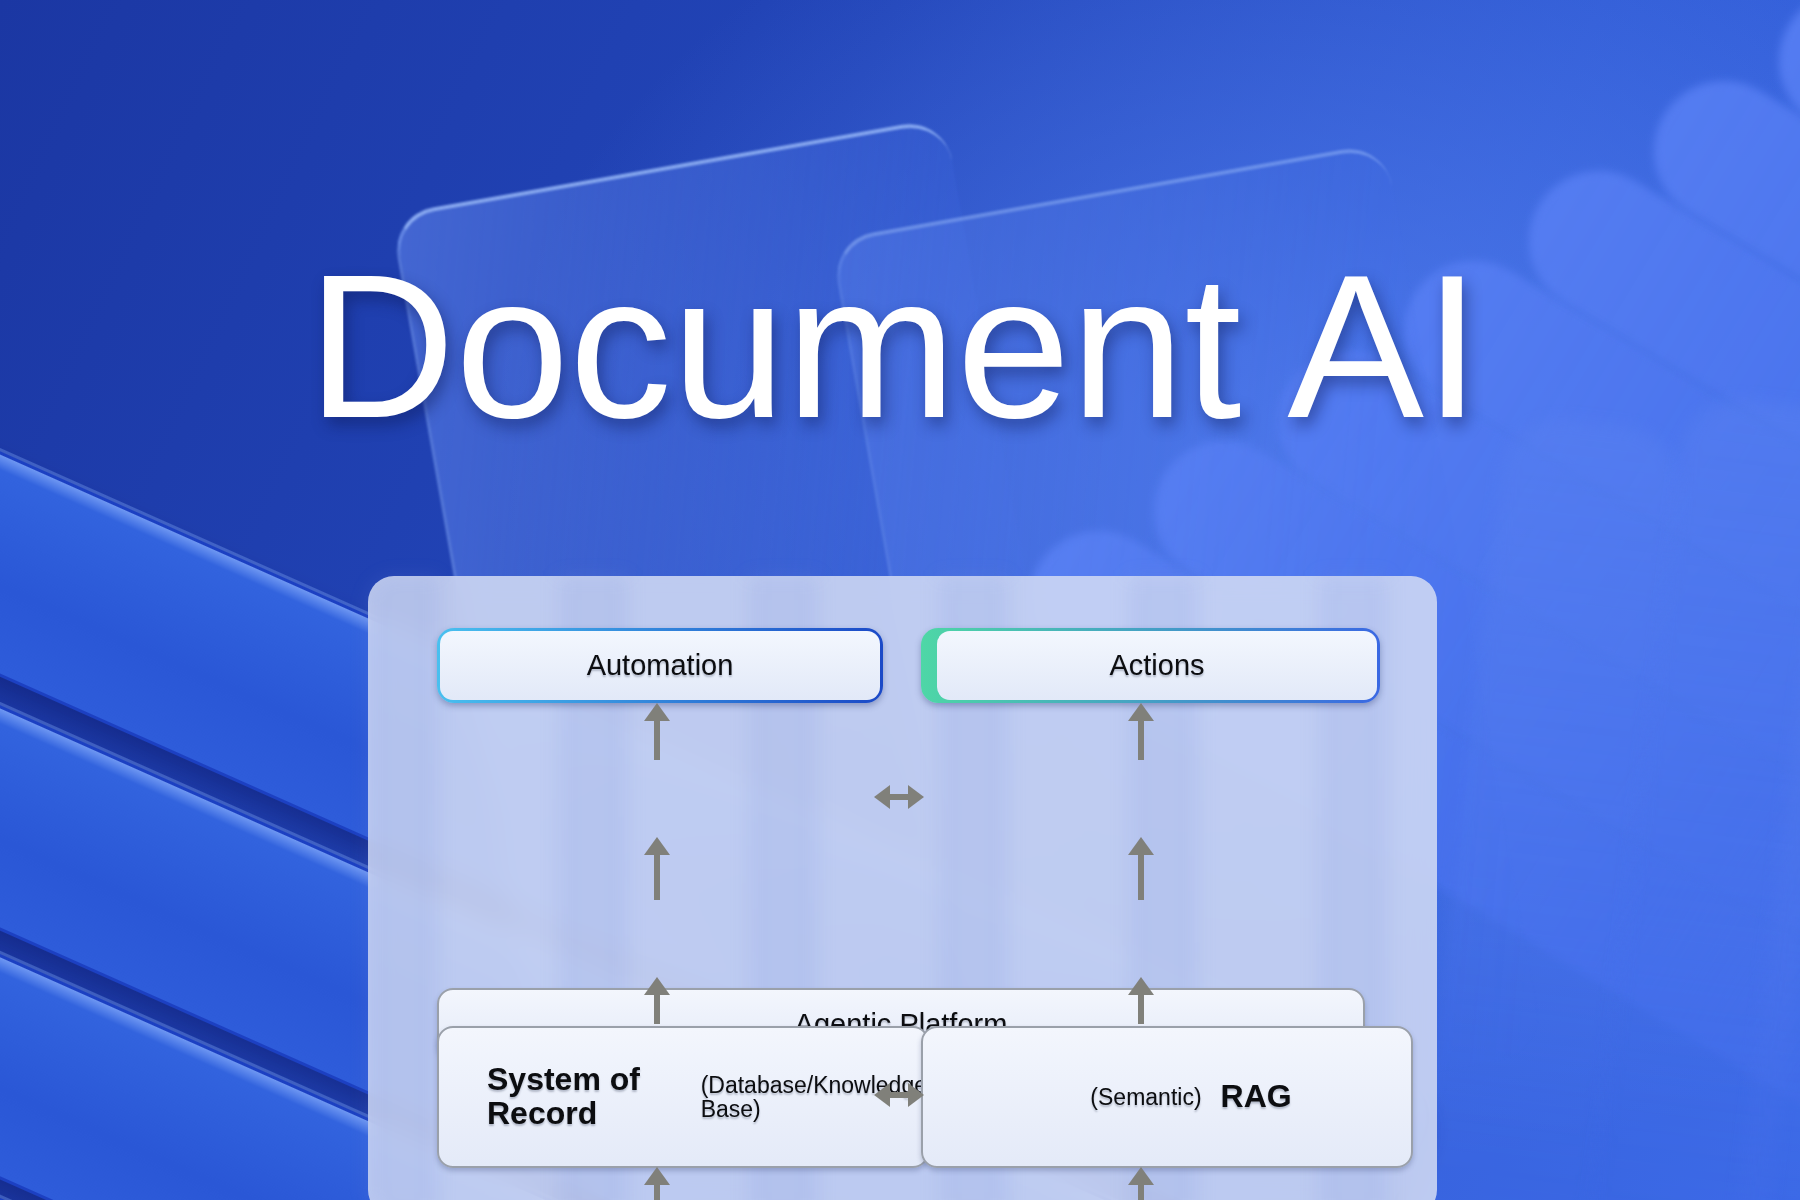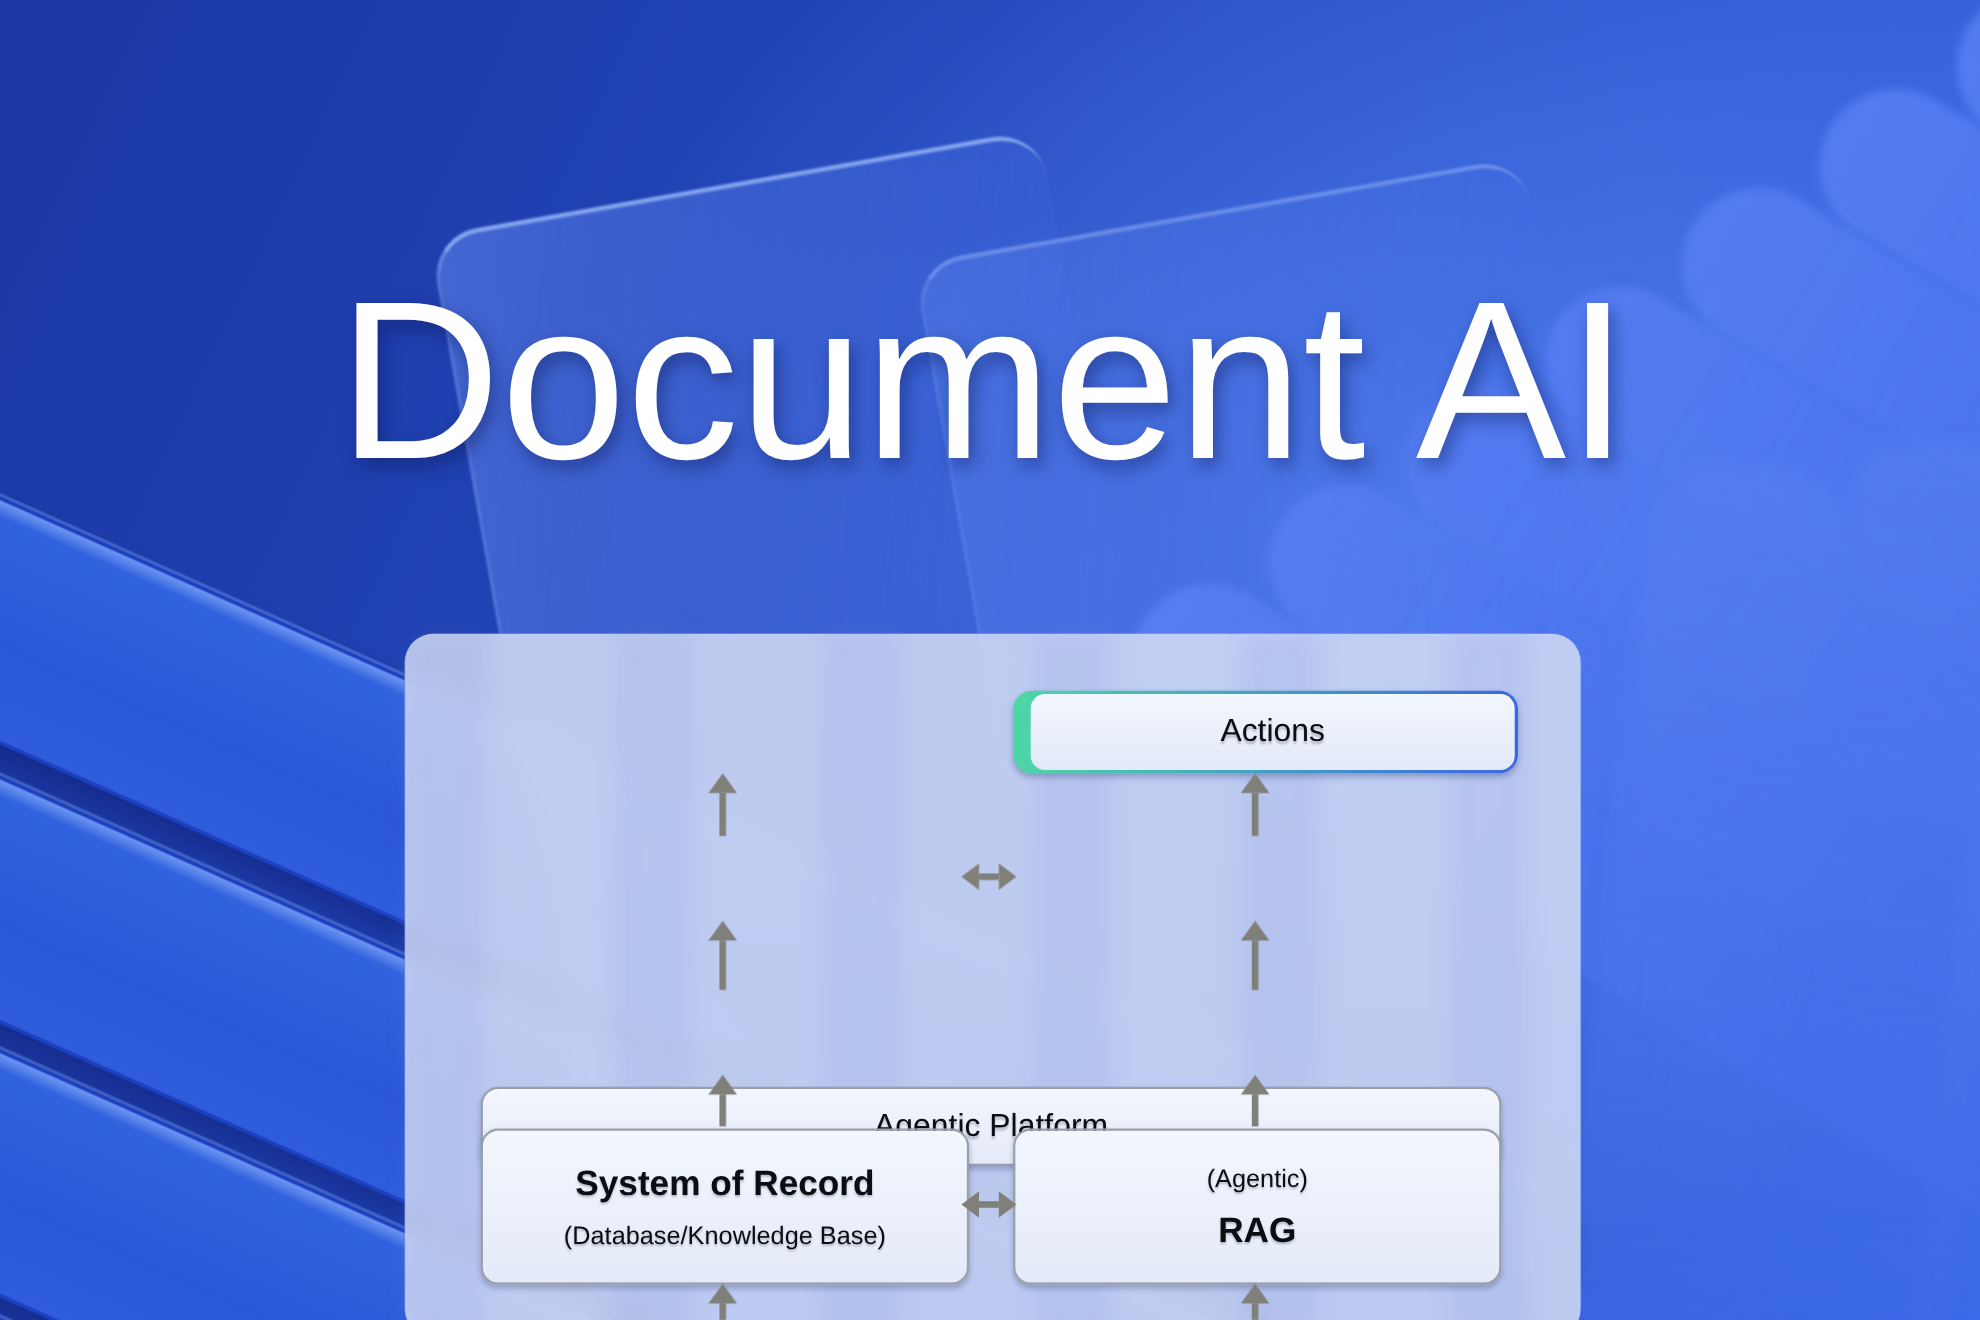--- a/index.html
+++ b/index.html
@@ -66,21 +66,21 @@
     box-shadow:0 3px 5px rgba(60,72,120,.3);
     text-shadow:0 2px 2px rgba(30,40,70,.28);
   }
   .node-label{font-size:29px;font-weight:500;}
   .accent{position:absolute;border-radius:17px;padding:3px;box-shadow:0 3px 6px rgba(40,55,110,.35);}
   .accent-inner{
     width:100%;height:100%;border-radius:13px;display:flex;align-items:center;justify-content:center;
     background:linear-gradient(180deg,#f3f7fe,#e2e9f8);color:#0c0d10;
     text-shadow:0 2px 2px rgba(30,40,70,.28);
   }
-  .node-stack{flex-direction:column;gap:19px;}
+  .node-stack{flex-direction:row;gap:19px;padding-left:48px;}
   .big-label{font-size:32px;font-weight:700;line-height:1.05;}
   .sub-label{font-size:23px;font-weight:500;line-height:1.05;}
   .top-label{font-size:23px;font-weight:400;line-height:1.05;}
   
   .varrow{position:absolute;width:26px;display:flex;flex-direction:column;align-items:center;}
   .vhead{width:0;height:0;border-left:13px solid transparent;border-right:13px solid transparent;border-bottom:18px solid #80807a;}
   .vshaft{width:6px;flex:1;background:#80807a;}
   .harrow{position:absolute;height:26px;display:flex;align-items:center;}
   .hhead-l{width:0;height:0;border-top:12px solid transparent;border-bottom:12px solid transparent;border-right:16px solid #80807a;}
   .hhead-r{width:0;height:0;border-top:12px solid transparent;border-bottom:12px solid transparent;border-left:16px solid #80807a;}
@@ -108,37 +108,42 @@
   <div class="slab" style="left:-110px;top:905px;"></div>
   <div class="slab" style="left:-85px;top:1160px;"></div>
 
   <div class="glass-card" style="left:390px;top:215px;"></div>
   <div class="glass-card" style="left:830px;top:240px;opacity:.6;"></div>
 
   <div class="hero-title">Document AI</div>
 
   <div class="panel"></div>
 
+  <div class="accent" style="left:437px;top:628px;width:440px;height:69px;background:linear-gradient(92deg,#49c0ef,#1b49c7);">
+    <div class="accent-inner">
+      <span class="node-label">Automation</span>
+    </div>
+  </div>
   <div class="accent" style="left:921px;top:628px;width:440px;height:69px;background:linear-gradient(92deg,#4ed7a6,#3a68e3);padding-left:16px;">
     <div class="accent-inner">
       <span class="node-label">Actions</span>
     </div>
   </div>
 
 
   <div class="node" style="left:437px;top:944px;width:924px;height:68px;margin-top:44px;">
     <span class="node-label">Agentic Platform</span>
   </div>
 
   <div class="node node-stack" style="left:437px;top:1026px;width:440px;height:138px;">
     <span class="big-label">System of Record</span>
     <span class="sub-label">(Database/Knowledge Base)</span>
   </div>
   <div class="node node-stack" style="left:921px;top:1026px;width:440px;height:138px;">
-    <span class="top-label">(Agentic)</span>
+    <span class="top-label">(Semantic)</span>
     <span class="big-label">RAG</span>
   </div>
 
   <div class="varrow" style="left:644px;top:703px;height:57px;">
       <div class="vhead"></div>
       <div class="vshaft"></div>
     </div>
   <div class="varrow" style="left:1128px;top:703px;height:57px;">
       <div class="vhead"></div>
       <div class="vshaft"></div>

